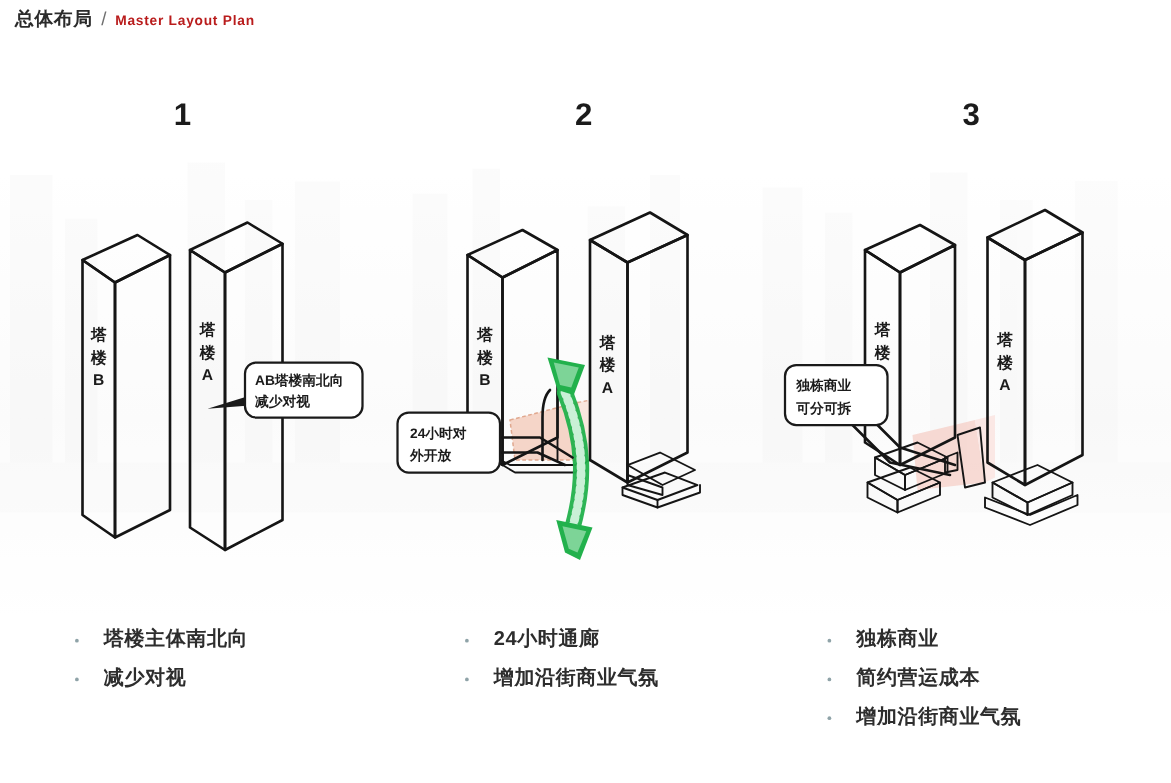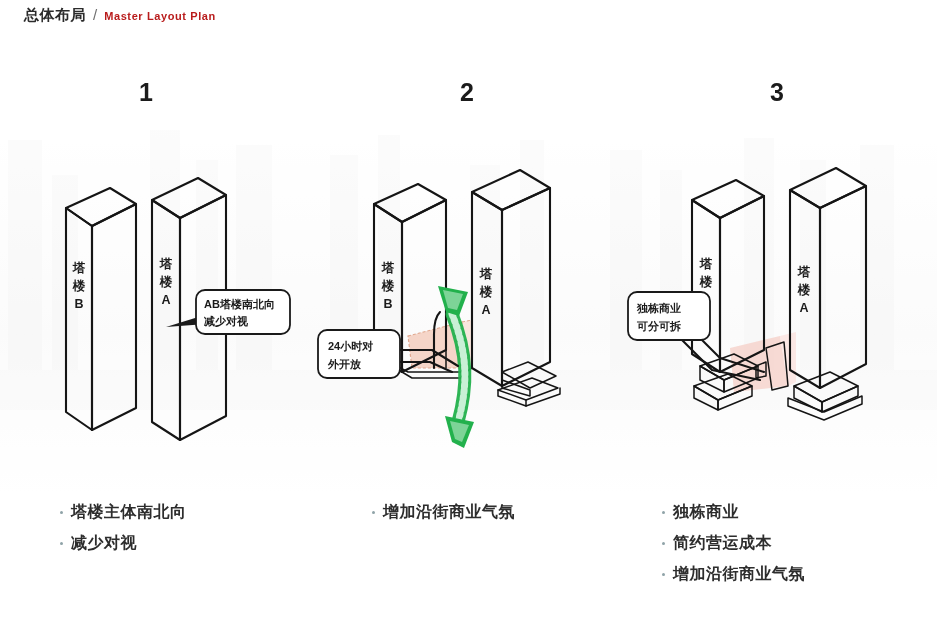--- a/index.html
+++ b/index.html
@@ -12,21 +12,21 @@
     background: #ffffff;
     font-family: "Liberation Sans", "DejaVu Sans", sans-serif;
     color: #231f20;
     overflow: hidden;
     position: relative;
   }
 
   
   .header {
     position: absolute;
-    left: 24px;
+    left: 12px;
     top: 6px;
     display: flex;
     align-items: baseline;
     gap: 7px;
     white-space: nowrap;
     text-align: right;
   }
   .header .zh {
     font-size: 15px;
     font-weight: 700;
@@ -122,20 +122,21 @@
     background: #8fa3a8;
     margin-top: 11px;
     flex: 0 0 auto;
   }
   .bullet-text {
     font-size: 16px;
     font-weight: 700;
     color: #2d2d2d;
     line-height: 24px;
     letter-spacing: 0.5px;
+    margin-left: 12px;
   }
 
   svg { display: block; }
   .bldg-line { fill: none; stroke: #151515; stroke-width: 2.1; stroke-linejoin: round; stroke-linecap: round; }
   .thin-line { fill: none; stroke: #151515; stroke-width: 1.5; stroke-linejoin: round; stroke-linecap: round; }
   .callout-box { fill: #ffffff; stroke: #1a1a1a; stroke-width: 1.8; }
   .callout-text {
     font-family: "Liberation Sans", "DejaVu Sans", sans-serif;
     font-size: 11px;
     font-weight: 700;
@@ -356,20 +357,24 @@
     </div>
     <div class="bullet-row">
       <span class="bullet-dot"></span>
       <span class="bullet-text">减少对视</span>
     </div>
   </div>
 
   <div class="bullet-col bullet-col-1">
     <div class="bullet-row">
       <span class="bullet-dot"></span>
+      <span class="bullet-text">24小时通廊</span>
+    </div>
+    <div class="bullet-row">
+      <span class="bullet-dot"></span>
       <span class="bullet-text">增加沿街商业气氛</span>
     </div>
   </div>
 
   <div class="bullet-col bullet-col-2">
     <div class="bullet-row">
       <span class="bullet-dot"></span>
       <span class="bullet-text">独栋商业</span>
     </div>
     <div class="bullet-row">

